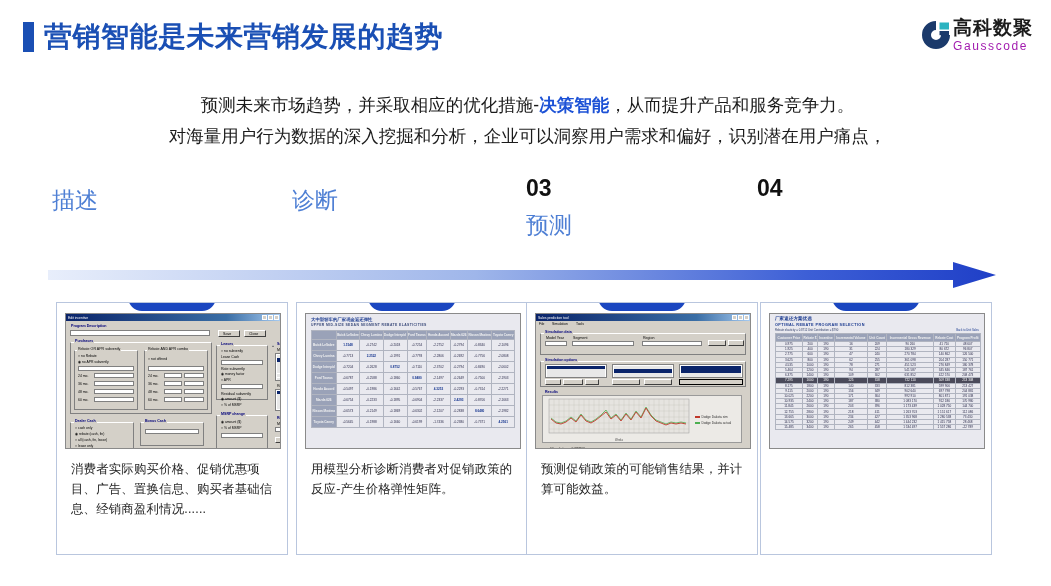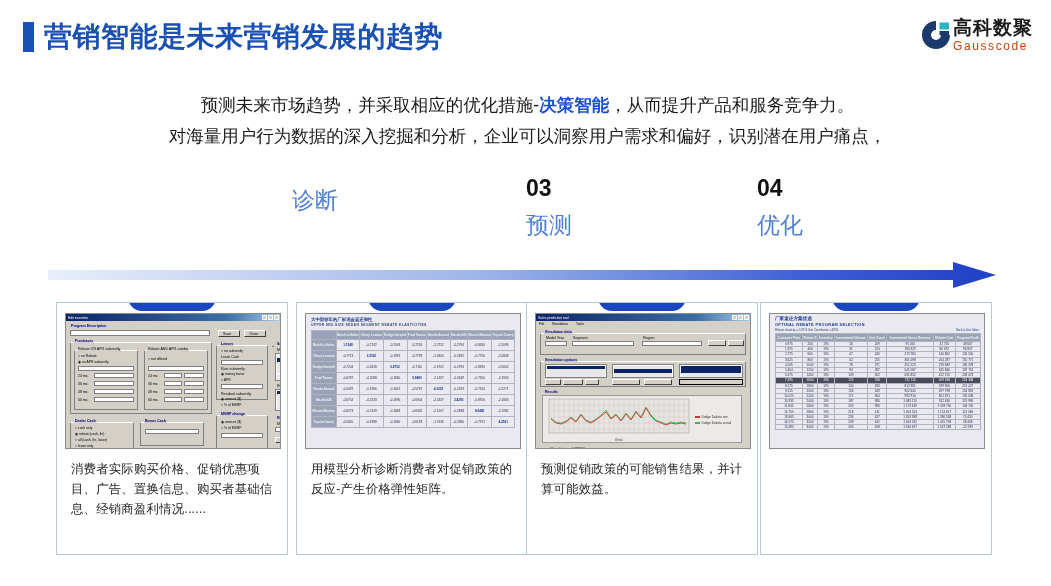--- a/index.html
+++ b/index.html
@@ -19,21 +19,21 @@
   }
   .page-title {
     position: absolute; left: 44px; top: 18px;
     font-size: 28px; font-weight: bold; color: #1a4fb4;
     letter-spacing: 0.5px; white-space: nowrap;
   }
   .logo { position: absolute; right: 18px; top: 18px; display: flex; align-items: center; gap: 0; }
   .logo-mark { position: relative; width: 34px; height: 34px; flex: 0 0 34px; }
   .logo-text { display: flex; flex-direction: column; line-height: 1; }
   .logo-cn { font-size: 19px; font-weight: bold; color: #1b1b1b; letter-spacing: 1px; }
-  .logo-en { font-size: 12px; color: #c2410c; letter-spacing: 1.6px; margin-top: 3px; }
+  .logo-en { font-size: 12px; color: #a21caf; letter-spacing: 1.6px; margin-top: 3px; }
 
   
   .lead {
     position: absolute; left: 50px; top: 90px; width: 955px;
     font-size: 17.5px; color: #1b1b1b; line-height: 1.75;
     text-align: center;
   }
   .lead .hl { color: #1d52d6; font-weight: bold; }
 
   
@@ -124,31 +124,31 @@
 
   <div class="lead">
     <div>
       <span>预测未来市场趋势，并采取相应的优化措施-</span><span class="hl">决策智能</span><span>，从而提升产品和服务竞争力。</span>
     </div>
     <div>对海量用户行为数据的深入挖掘和分析，企业可以洞察用户需求和偏好，识别潜在用户痛点，</div>
   </div>
 
   <div class="steps">
     <div class="step" style="left:52px;">
+      <div class="step-label">描述</div>
     </div>
     <div class="step" style="left:292px;">
       <div class="step-label">诊断</div>
     </div>
     <div class="step" style="left:526px;">
       <div class="step-num">03</div>
       <div class="step-label">预测</div>
     </div>
     <div class="step" style="left:757px;">
       <div class="step-num">04</div>
-      <div class="step-label">优化</div>
     </div>
   </div>
 
   <div class="arrow-wrap">
     <svg width="948" height="26" viewBox="0 0 948 26">
       <defs>
         <linearGradient id="ag" x1="0" y1="0" x2="1" y2="0">
           <stop offset="0%" stop-color="#e8eefb"></stop>
           <stop offset="45%" stop-color="#9fb6ea"></stop>
           <stop offset="80%" stop-color="#3d5fd6"></stop>

